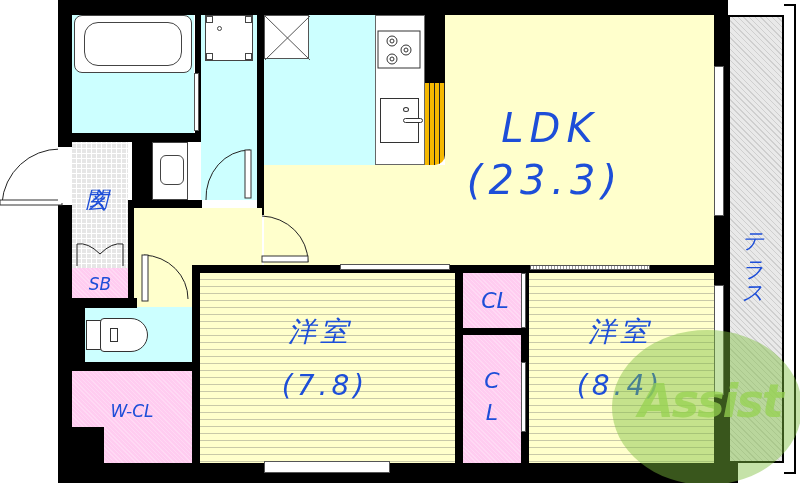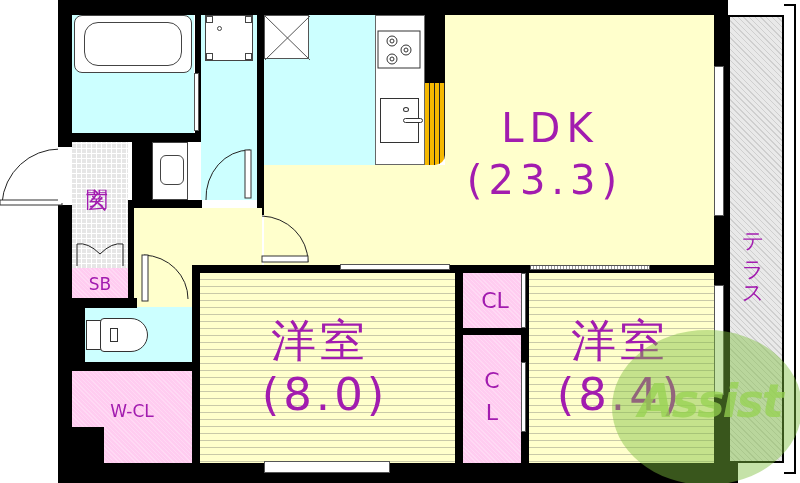--- a/index.html
+++ b/index.html
@@ -9,23 +9,23 @@
   .wall { position: absolute; background: #000; }
   .room { position: absolute; }
   .blue { background: #ccffff; }
   .cream { background: #ffffcc; }
   .pink { background: #ffccf0; background-image: repeating-linear-gradient(45deg, rgba(255,255,255,0.25) 0 1px, transparent 1px 3px); }
   .floorlines { background-color: #ffffcc; background-image: repeating-linear-gradient(180deg, transparent 0 6px, #c9c9a8 6px 7px); }
   .tile { background-color: #e6e6e6; background-image:
       repeating-linear-gradient(0deg, transparent 0 4px, #ffffff 4px 5px),
       repeating-linear-gradient(90deg, transparent 0 4px, #ffffff 4px 5px); }
   .terrace { background-color: #e9e9e9; background-image: repeating-linear-gradient(45deg, transparent 0 3px, #cfcfcf 3px 4px); }
-  .label { position: absolute; color: #a21caf; text-align: center; white-space: nowrap; line-height: 1; }
+  .label { position: absolute; color: #1d4ed8; text-align: center; white-space: nowrap; line-height: 1; font-style: italic; }
   .big { font-size: 40px; letter-spacing: 6px; }
-  .mid { font-size: 45px; letter-spacing: 4px; }
+  .mid { font-size: 28px; letter-spacing: 4px; }
   .small { font-size: 22px; }
   .xs { font-size: 17px; }
   .window { position: absolute; background: #fff; border: 1px solid #555; }
   svg { position: absolute; overflow: visible; }
 </style>
 </head>
 <body>
 
 <div class="wall" style="left:58px;top:0;width:670px;height:15px;"></div>
 <div class="wall" style="left:58px;top:0;width:14px;height:148px;"></div>
@@ -129,21 +129,21 @@
 </svg>
 <div class="window" style="left:714px;top:66px;width:10px;height:150px;"></div>
 
 <div class="wall" style="left:192px;top:265px;width:536px;height:8px;"></div>
 <div class="window" style="left:340px;top:264px;width:110px;height:6px;"></div>
 <div class="window" style="left:530px;top:265px;width:120px;height:5px;background:repeating-linear-gradient(90deg,#fff 0 2px,#999 2px 3px);"></div>
 
 <div class="wall" style="left:192px;top:265px;width:8px;height:198px;"></div>
 <div class="room floorlines" style="left:200px;top:273px;width:255px;height:190px;"></div>
 <div class="label mid" style="left:250px;top:318px;width:140px;">洋室</div>
-<div class="label mid" style="left:240px;top:372px;width:170px;">(8.0)</div>
+<div class="label mid" style="left:240px;top:372px;width:170px;">(7.8)</div>
 <div class="window" style="left:264px;top:461px;width:126px;height:12px;"></div>
 
 <div class="wall" style="left:455px;top:265px;width:8px;height:198px;"></div>
 <div class="room pink" style="left:463px;top:273px;width:58px;height:55px;"></div>
 <div class="label small" style="left:463px;top:290px;width:64px;">CL</div>
 <div class="wall" style="left:455px;top:328px;width:72px;height:7px;"></div>
 <div class="room pink" style="left:463px;top:335px;width:58px;height:128px;"></div>
 <div class="label small" style="left:463px;top:370px;width:58px;">C</div>
 <div class="label small" style="left:463px;top:402px;width:58px;">L</div>
 <div class="wall" style="left:521px;top:265px;width:8px;height:198px;"></div>

